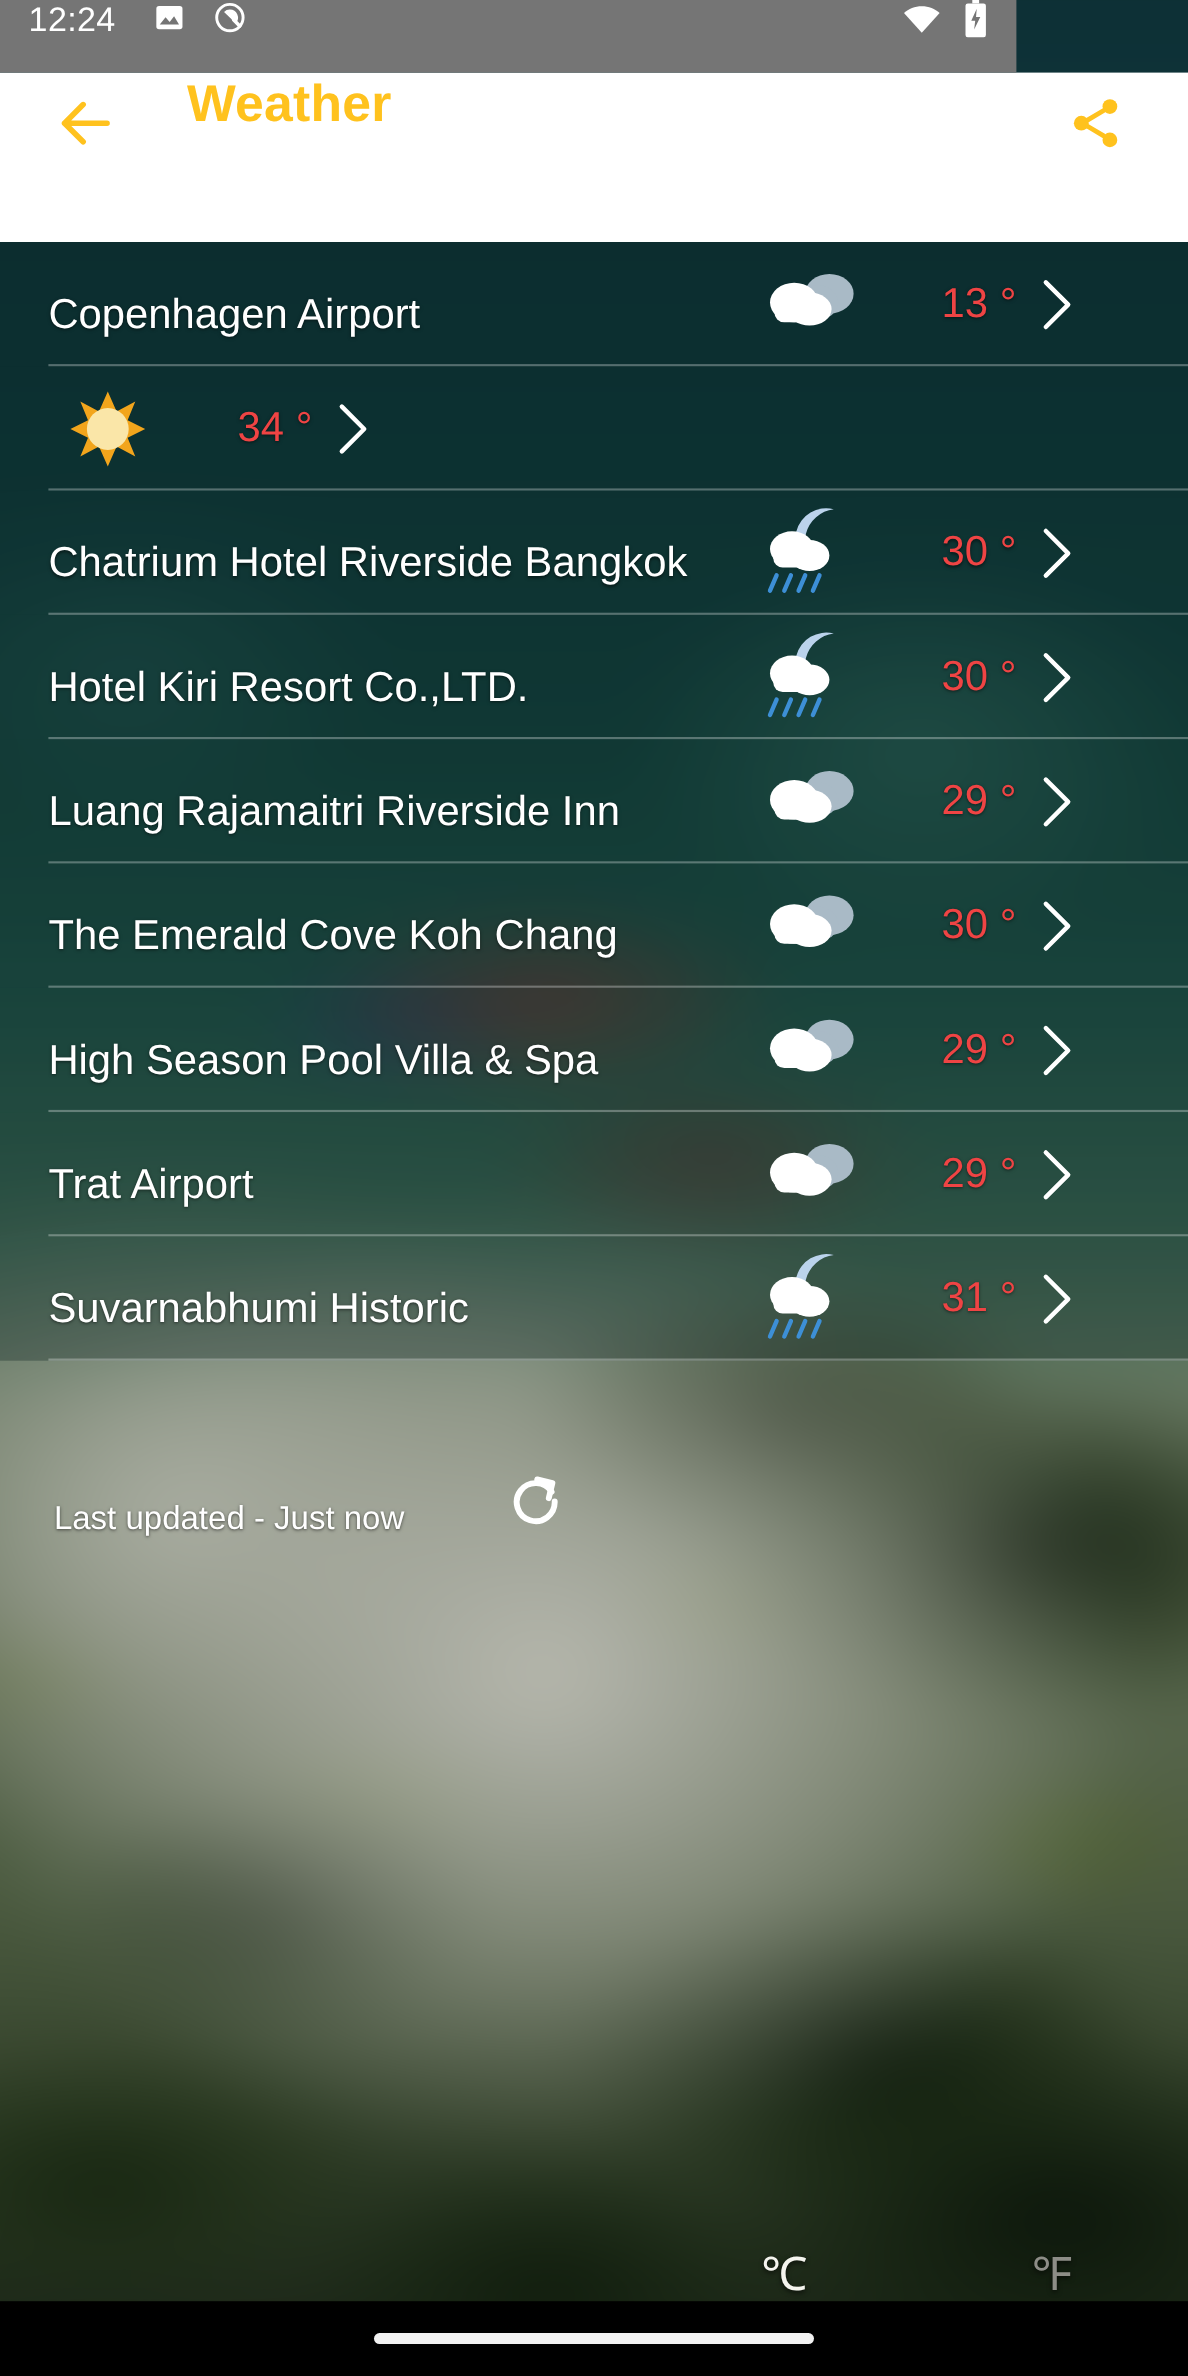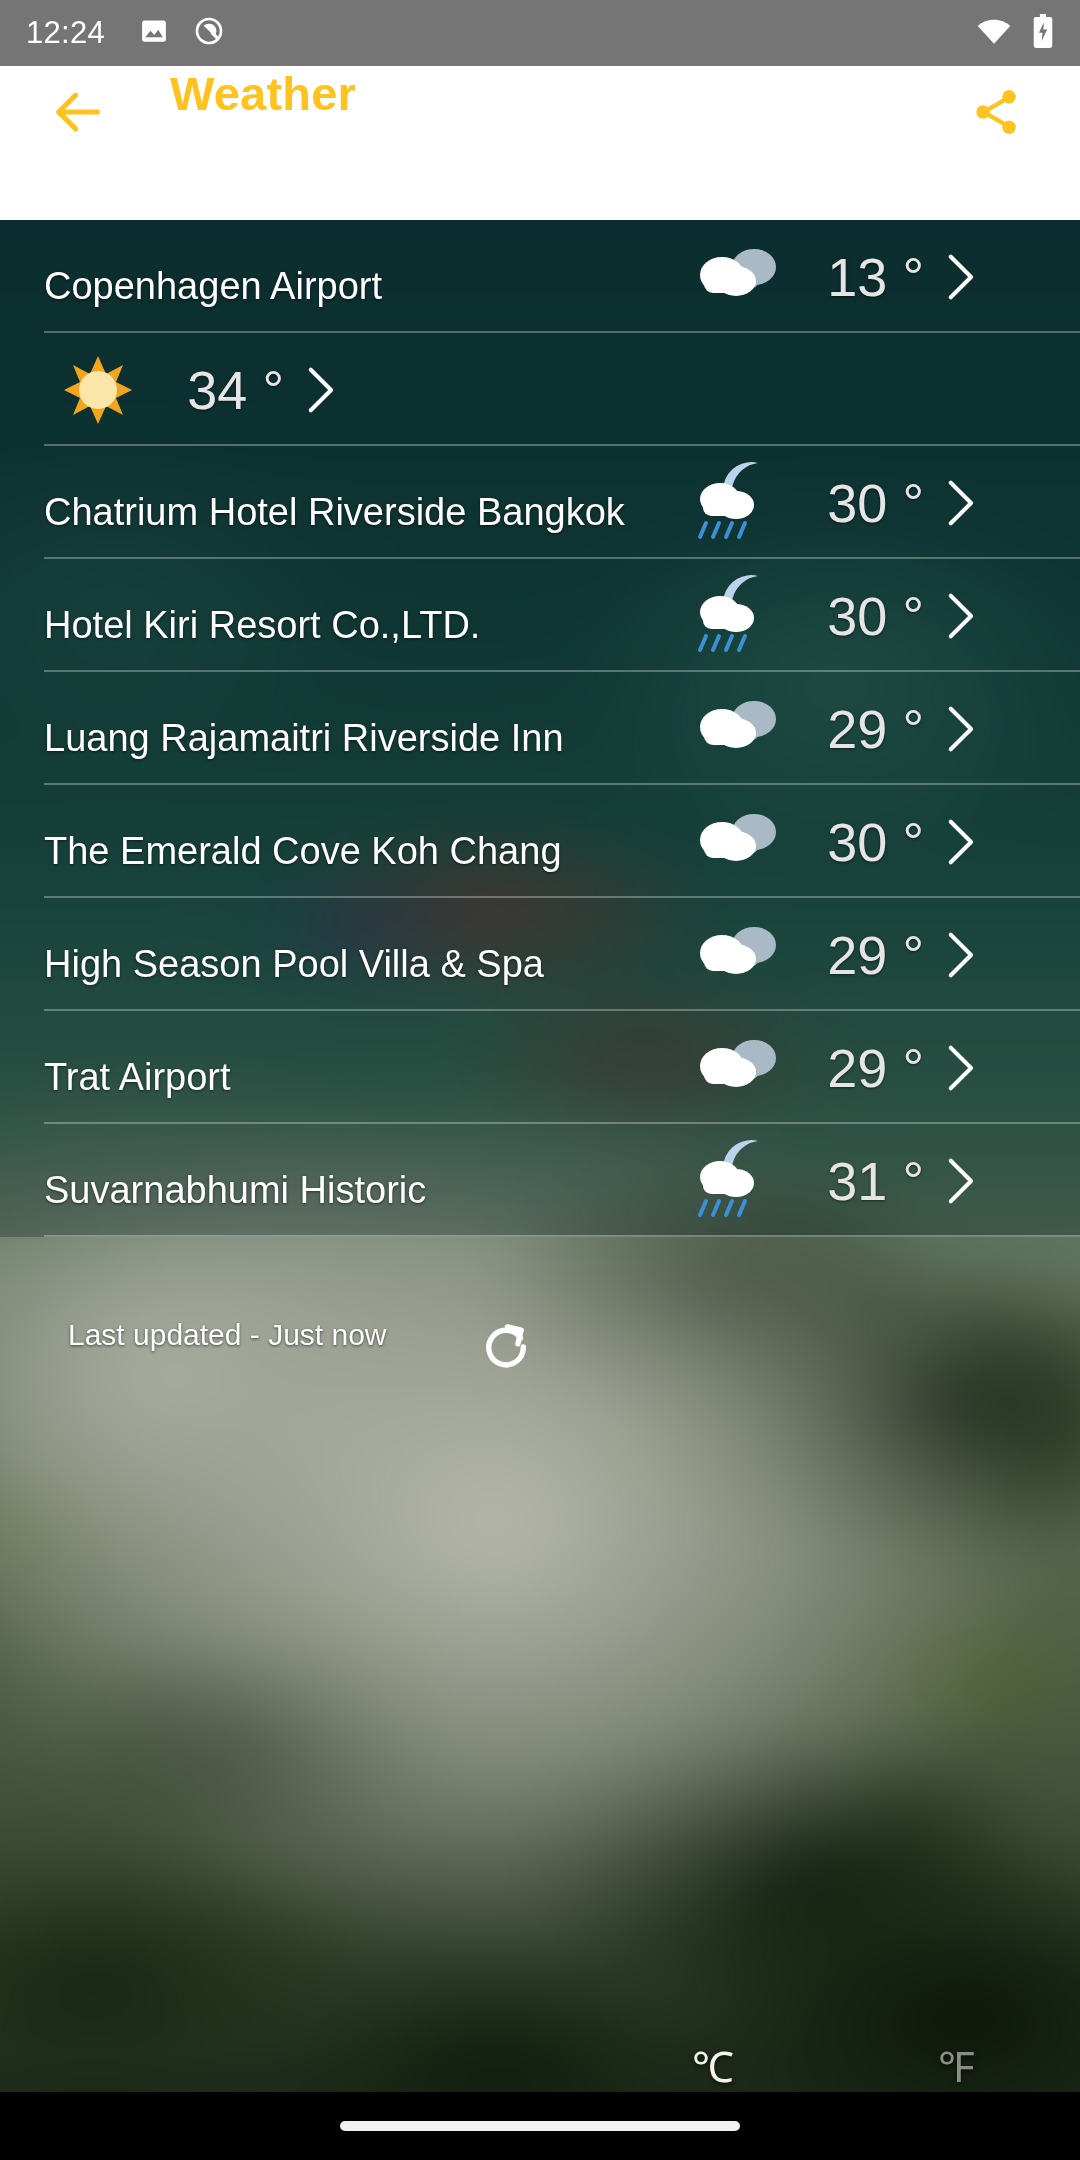--- a/index.html
+++ b/index.html
@@ -42,22 +42,22 @@
         #0a2b33 0px, #0d3339 220px, #0f3b3c 520px,
         #14463f 760px, #20564a 980px, #3c6a55 1180px,
         #6a7a62 1330px, #5d6b50 1520px, #4a5a3e 1750px,
         #2f3d26 1960px, #1a2416 2140px);
     filter: blur(26px) saturate(0.95);
     transform: scale(1.06);
   }
 
   
   .status-bar {
-    position:absolute; left:0; top:0; width:1080px; height:66px;
-    background:#757575; display:flex; align-items:center;
+    position:absolute; left:0; top:0; width:924px; height:66px;
+    background:#757575; display:flex; align-items:flex-start;
     padding:0 26px; z-index:30;
   }
   .sb-time { color:#fff; font-size:31px; letter-spacing:0.3px; }
   .sb-left-icons { display:flex; align-items:center; gap:24px; margin-left:34px; }
   .sb-spacer { flex:1; }
   .sb-right-icons { display:flex; align-items:center; gap:20px; }
 
   
   .app-bar {
     position:absolute; left:0; top:66px; width:1080px; height:154px;
@@ -87,32 +87,32 @@
   }
   .row:last-child::after { left:44px; right:0; }
   .row-name {
     color:#ffffff; font-size:38px; line-height:1.16; flex:1;
     padding-right:12px; max-width:640px;
     text-shadow:0 1px 3px rgba(0,0,0,0.55);
     margin-top:20px;
   }
   .row-icon { width:108px; height:92px; flex:0 0 108px; position:relative; }
   .row-temp {
-    color:#e5e5e5; font-size:54px; width:132px; text-align:right;
+    color:#ef4444; font-size:38px; width:132px; text-align:right;
     text-shadow:0 1px 3px rgba(0,0,0,0.55); white-space:nowrap;
   }
   .row-chev { width:72px; display:flex; justify-content:center; }
 
   
   .wi { position:absolute; inset:0; }
 
   
   .updated-bar {
     position:absolute; left:0; top:1318px; width:1080px; height:80px;
-    display:flex; align-items:flex-start; padding-left:68px; z-index:20;gap:44px;
+    display:flex; align-items:flex-end; padding-left:49px; z-index:20;gap:44px;
   }
   .updated-text { color:#ffffff; font-size:30px; text-shadow:0 1px 3px rgba(0,0,0,0.6); }
   .refresh-btn { margin-left:44px; width:62px; height:62px;
     display:flex; align-items:center; justify-content:center; cursor:pointer; }
 
   
   .units { position:absolute; left:0; top:2020px; width:1080px; height:90px;
     display:flex; align-items:center; z-index:20; }
   .unit { font-size:42px; cursor:pointer; text-shadow:0 2px 5px rgba(0,0,0,0.65); }
   .unit.c { position:absolute; left:692px; color:#f4f4ee; }

